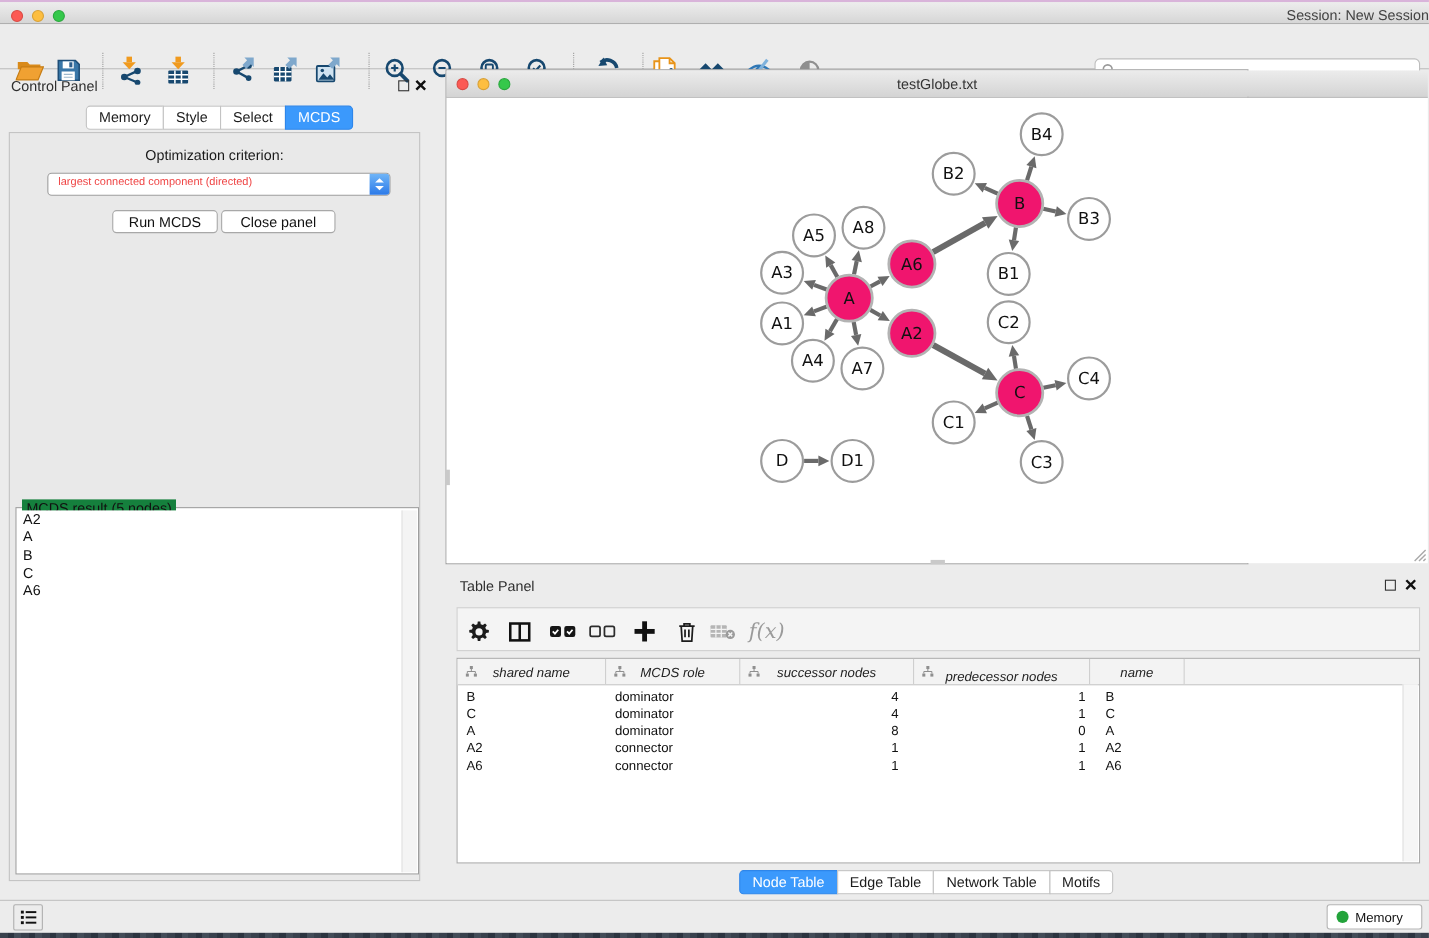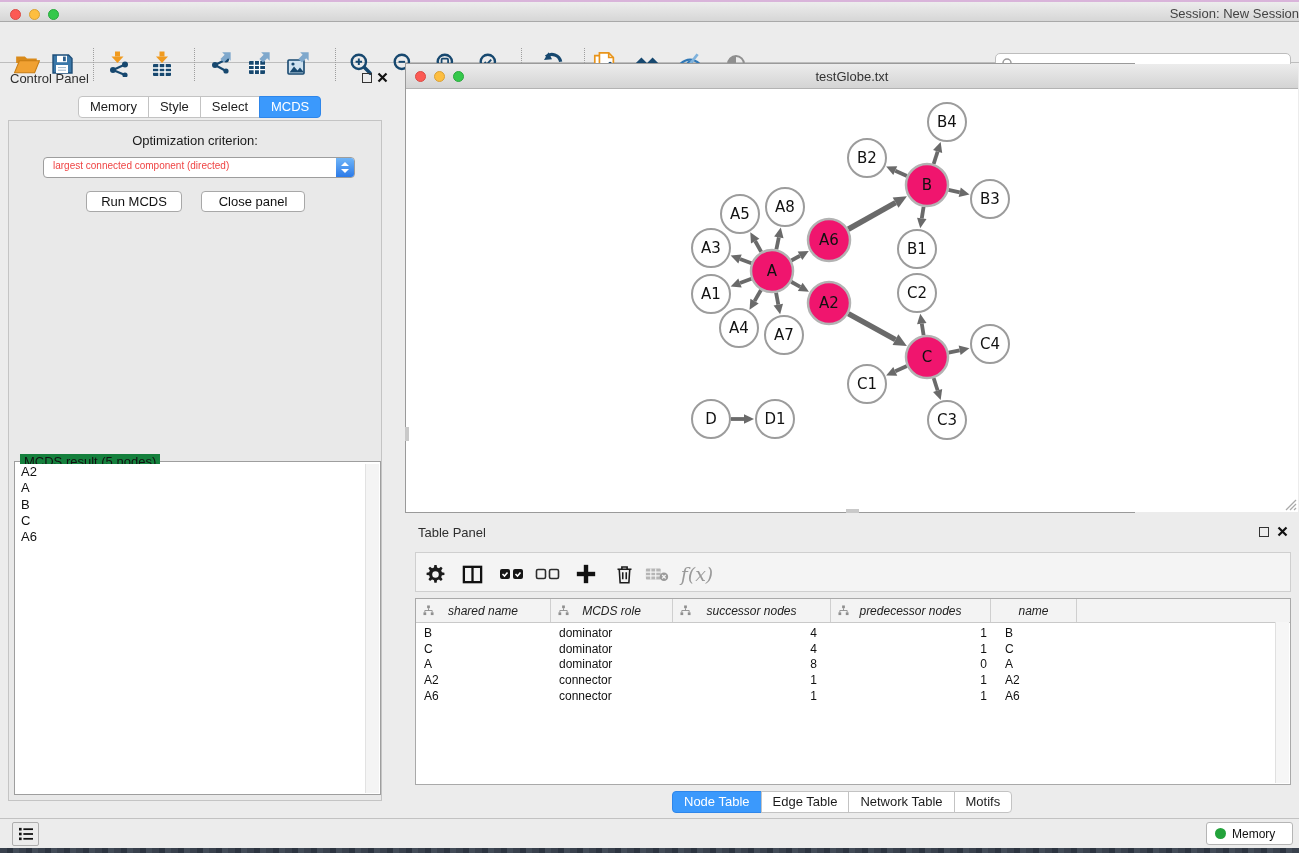--- a/index.html
+++ b/index.html
@@ -61,21 +61,21 @@
   
   .tp-title{left:418px;top:525px;font-size:13px;color:#2f2f2f;}
   .tp-toolbar{left:415px;top:552px;width:876px;height:40px;background:#f4f4f4;border:1px solid #cfcfcf;box-sizing:border-box;}
   .tp-btn{position:absolute;top:561px;width:26px;height:26px;display:flex;align-items:center;justify-content:center;}
   .fx{font-family:"DejaVu Serif",serif;font-style:italic;font-size:19px;color:#9a9a9a;}
   .table{left:415px;top:598px;width:876px;height:187px;background:#fff;border:1px solid #a9a9a9;box-sizing:border-box;}
   .thead{display:flex;height:23px;background:#f3f3f3;border-bottom:1px solid #c9c9c9;font-style:italic;}
   .th{position:relative;display:flex;align-items:center;justify-content:center;font-size:12px;color:#222;
       border-right:1px solid #cfcfcf;box-sizing:border-box;}
   .th .col-icon{position:absolute;left:7px;top:6px;}
-  .c0{width:135px;} .c1{width:122px;} .c2{width:158px;} .c3{width:160px;} .c4{width:86px;}
+  .c0{width:135px;} .c1{width:122px;} .c2{width:158px;} .c3{width:160px;align-items:flex-end;} .c4{width:86px;}
   .tr{display:flex;height:15.7px;align-items:center;}
   .td{font-size:12px;color:#111;box-sizing:border-box;overflow:hidden;white-space:nowrap;}
   .td.c0{padding-left:8px;} .td.c1{padding-left:8px;}
   .td.c2{text-align:right;padding-right:14px;} .td.c3{text-align:right;padding-right:4px;}
   .td.c4{padding-left:14px;}
   .tbody{padding-top:2px;}
   .table-scroll{position:absolute;right:1px;top:23px;bottom:1px;width:13px;background:#f6f6f6;border-left:1px solid #e0e0e0;}
   
   .statusbar{left:0;top:818px;width:1299px;height:30px;background:#ececec;border-top:1px solid #c2c2c2;box-sizing:border-box;}
   .list-btn{left:12px;top:822px;width:25px;height:22px;border:1px solid #aeaeae;border-radius:2px;background:#ececec;
@@ -278,21 +278,21 @@
   </div>
 <div class="abs cp-content"></div>
 <div class="abs opt-label">Optimization criterion:</div>
 <div class="abs select">
   <span class="val">largest connected component (directed)</span>
   <span class="stepper">
       <span class="up"></span>
       <span class="dn"></span>
     </span>
 </div>
-<div class="abs cp-btn" style="left:86px;top:191px;width:96px">Run MCDS</div>
+<div class="abs cp-btn" style="left:102px;top:191px;width:96px">Run MCDS</div>
 <div class="abs cp-btn" style="left:201px;top:191px;width:104px">Close panel</div>
 <div class="abs fieldset">
   <span class="legend">MCDS result (5 nodes)</span>
   <div class="result-list">
       <div class="result-item">A2</div>
       <div class="result-item">A</div>
       <div class="result-item">B</div>
       <div class="result-item">C</div>
       <div class="result-item">A6</div>
     </div>

